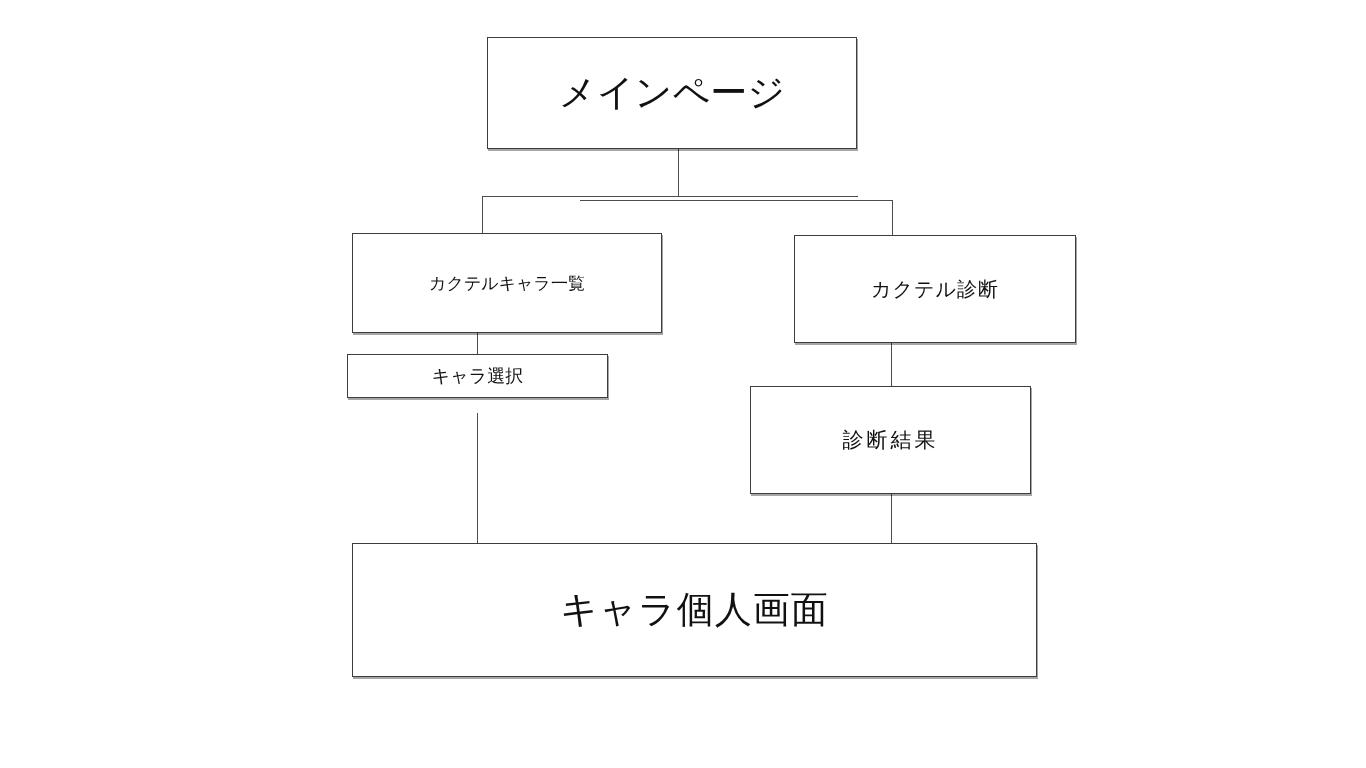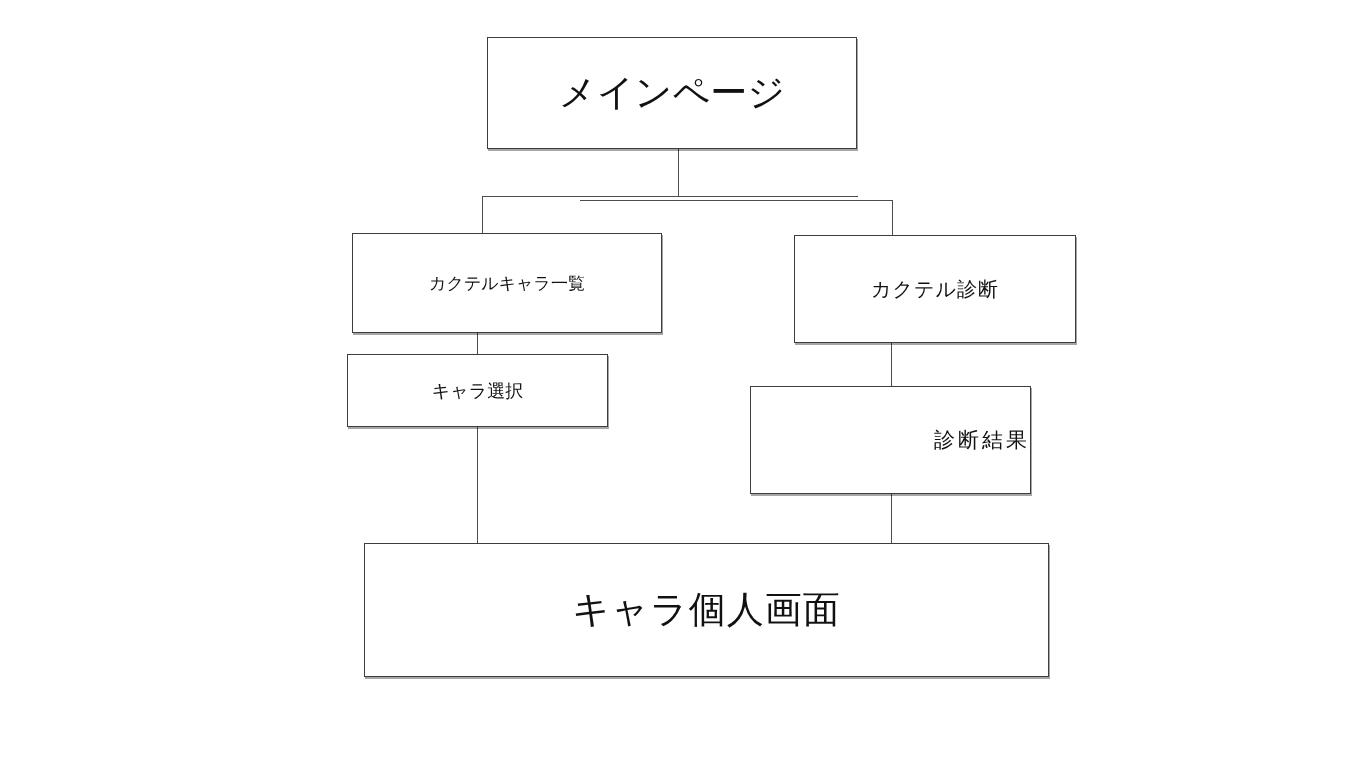--- a/index.html
+++ b/index.html
@@ -23,24 +23,24 @@
     border: 1px solid #3d3d3d;
     box-shadow: 1px 2px 0 rgba(0,0,0,0.35);
     display: flex;
     align-items: center;
     justify-content: center;
     text-align: center;
     white-space: nowrap;
   }
   .node-main            { left: 487px; top: 37px;  width: 370px; height: 112px; font-size: 37px; }
   .node-chara-list      { left: 352px; top: 233px; width: 310px; height: 100px; font-size: 17px; }
-  .node-chara-select    { left: 347px; top: 354px; width: 261px; height: 73px;  font-size: 18px; }
+  .node-chara-select    { left: 347px; top: 354px; width: 261px; height: 44px;  font-size: 18px; }
   .node-diagnosis       { left: 750px; top: 235px; width: 282px; height: 108px; font-size: 20px; letter-spacing: 1px; margin-left: 44px; }
-  .node-diag-result     { left: 750px; top: 386px; width: 281px; height: 108px; font-size: 21px; letter-spacing: 3px; justify-content: flex-end; }
-  .node-personal-screen { left: 352px; top: 543px; width: 685px; height: 134px; font-size: 37px; letter-spacing: 1px; margin-left: 12px; }
+  .node-diag-result     { left: 750px; top: 386px; width: 281px; height: 108px; font-size: 21px; letter-spacing: 3px; }
+  .node-personal-screen { left: 352px; top: 543px; width: 685px; height: 134px; font-size: 37px; letter-spacing: 1px; }
 
   .edge {
     position: absolute;
     background: #4d4d4d;
   }
   .edge.h { height: 1px; }
   .edge.v { width: 1px; }
 
   .edge-main-stub       { left: 678px; top: 149px; height: 48px; }
   .edge-branch-left-h   { left: 482px; top: 196px; width: 376px; }

